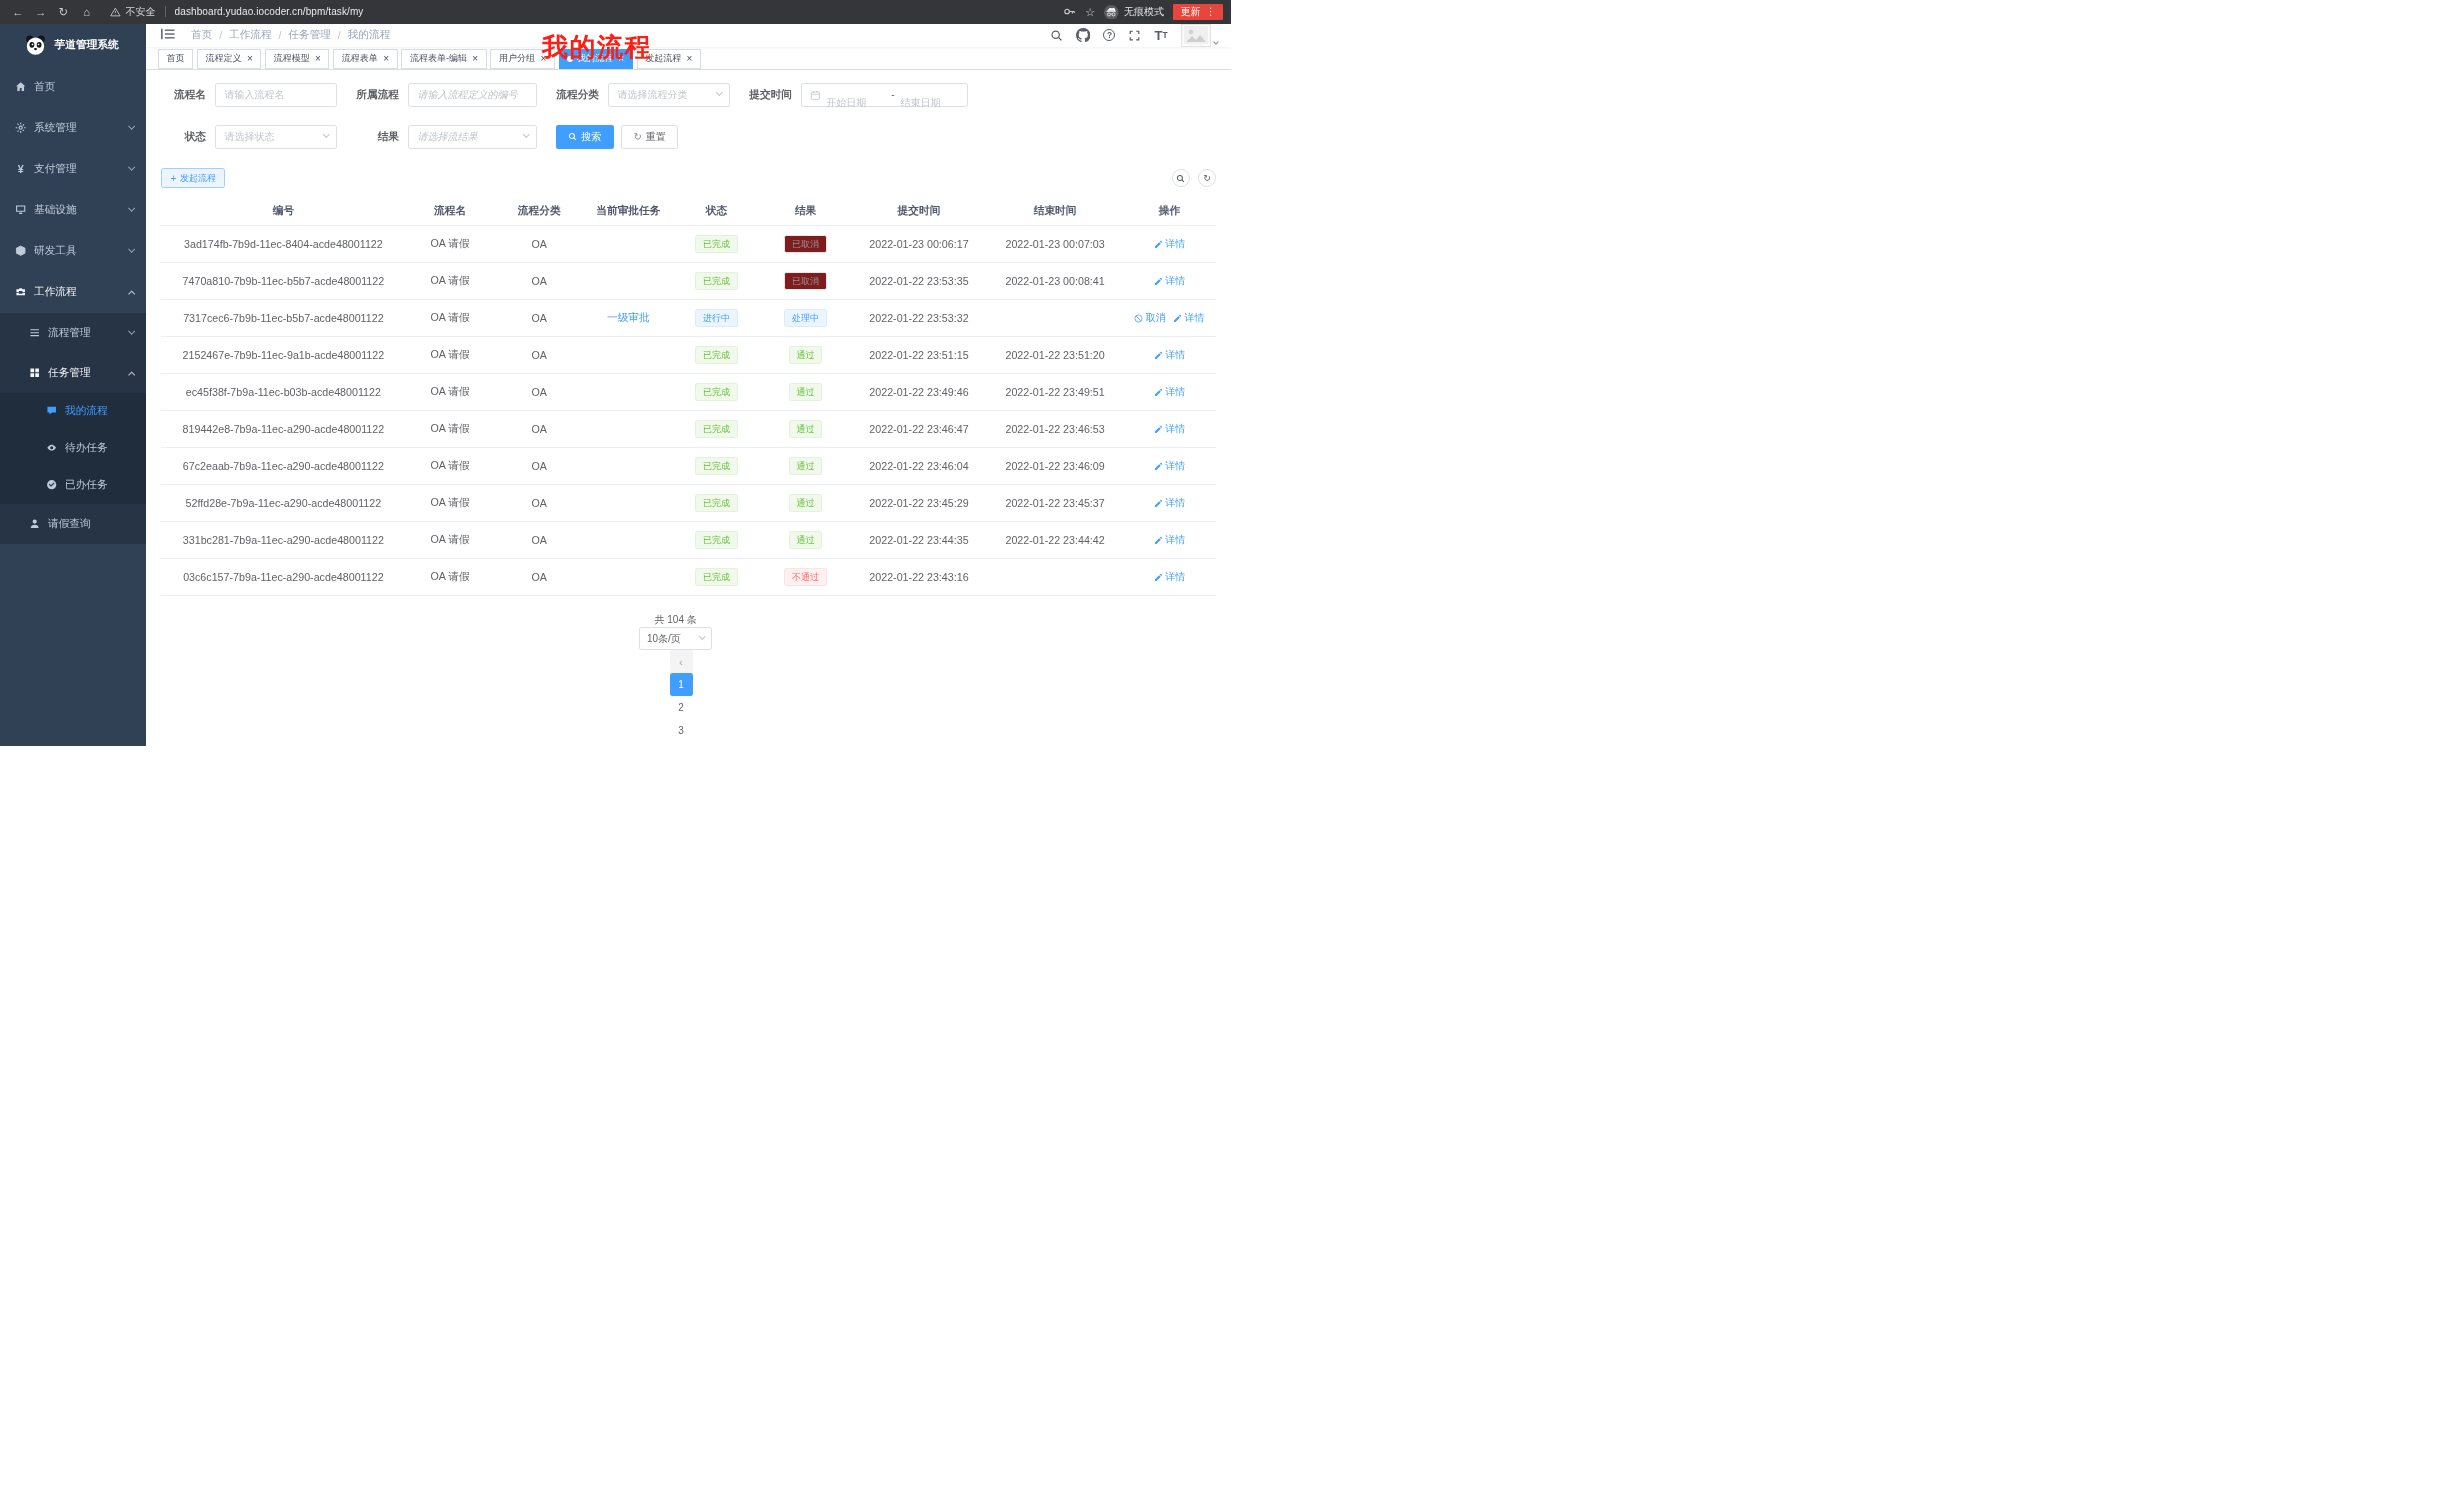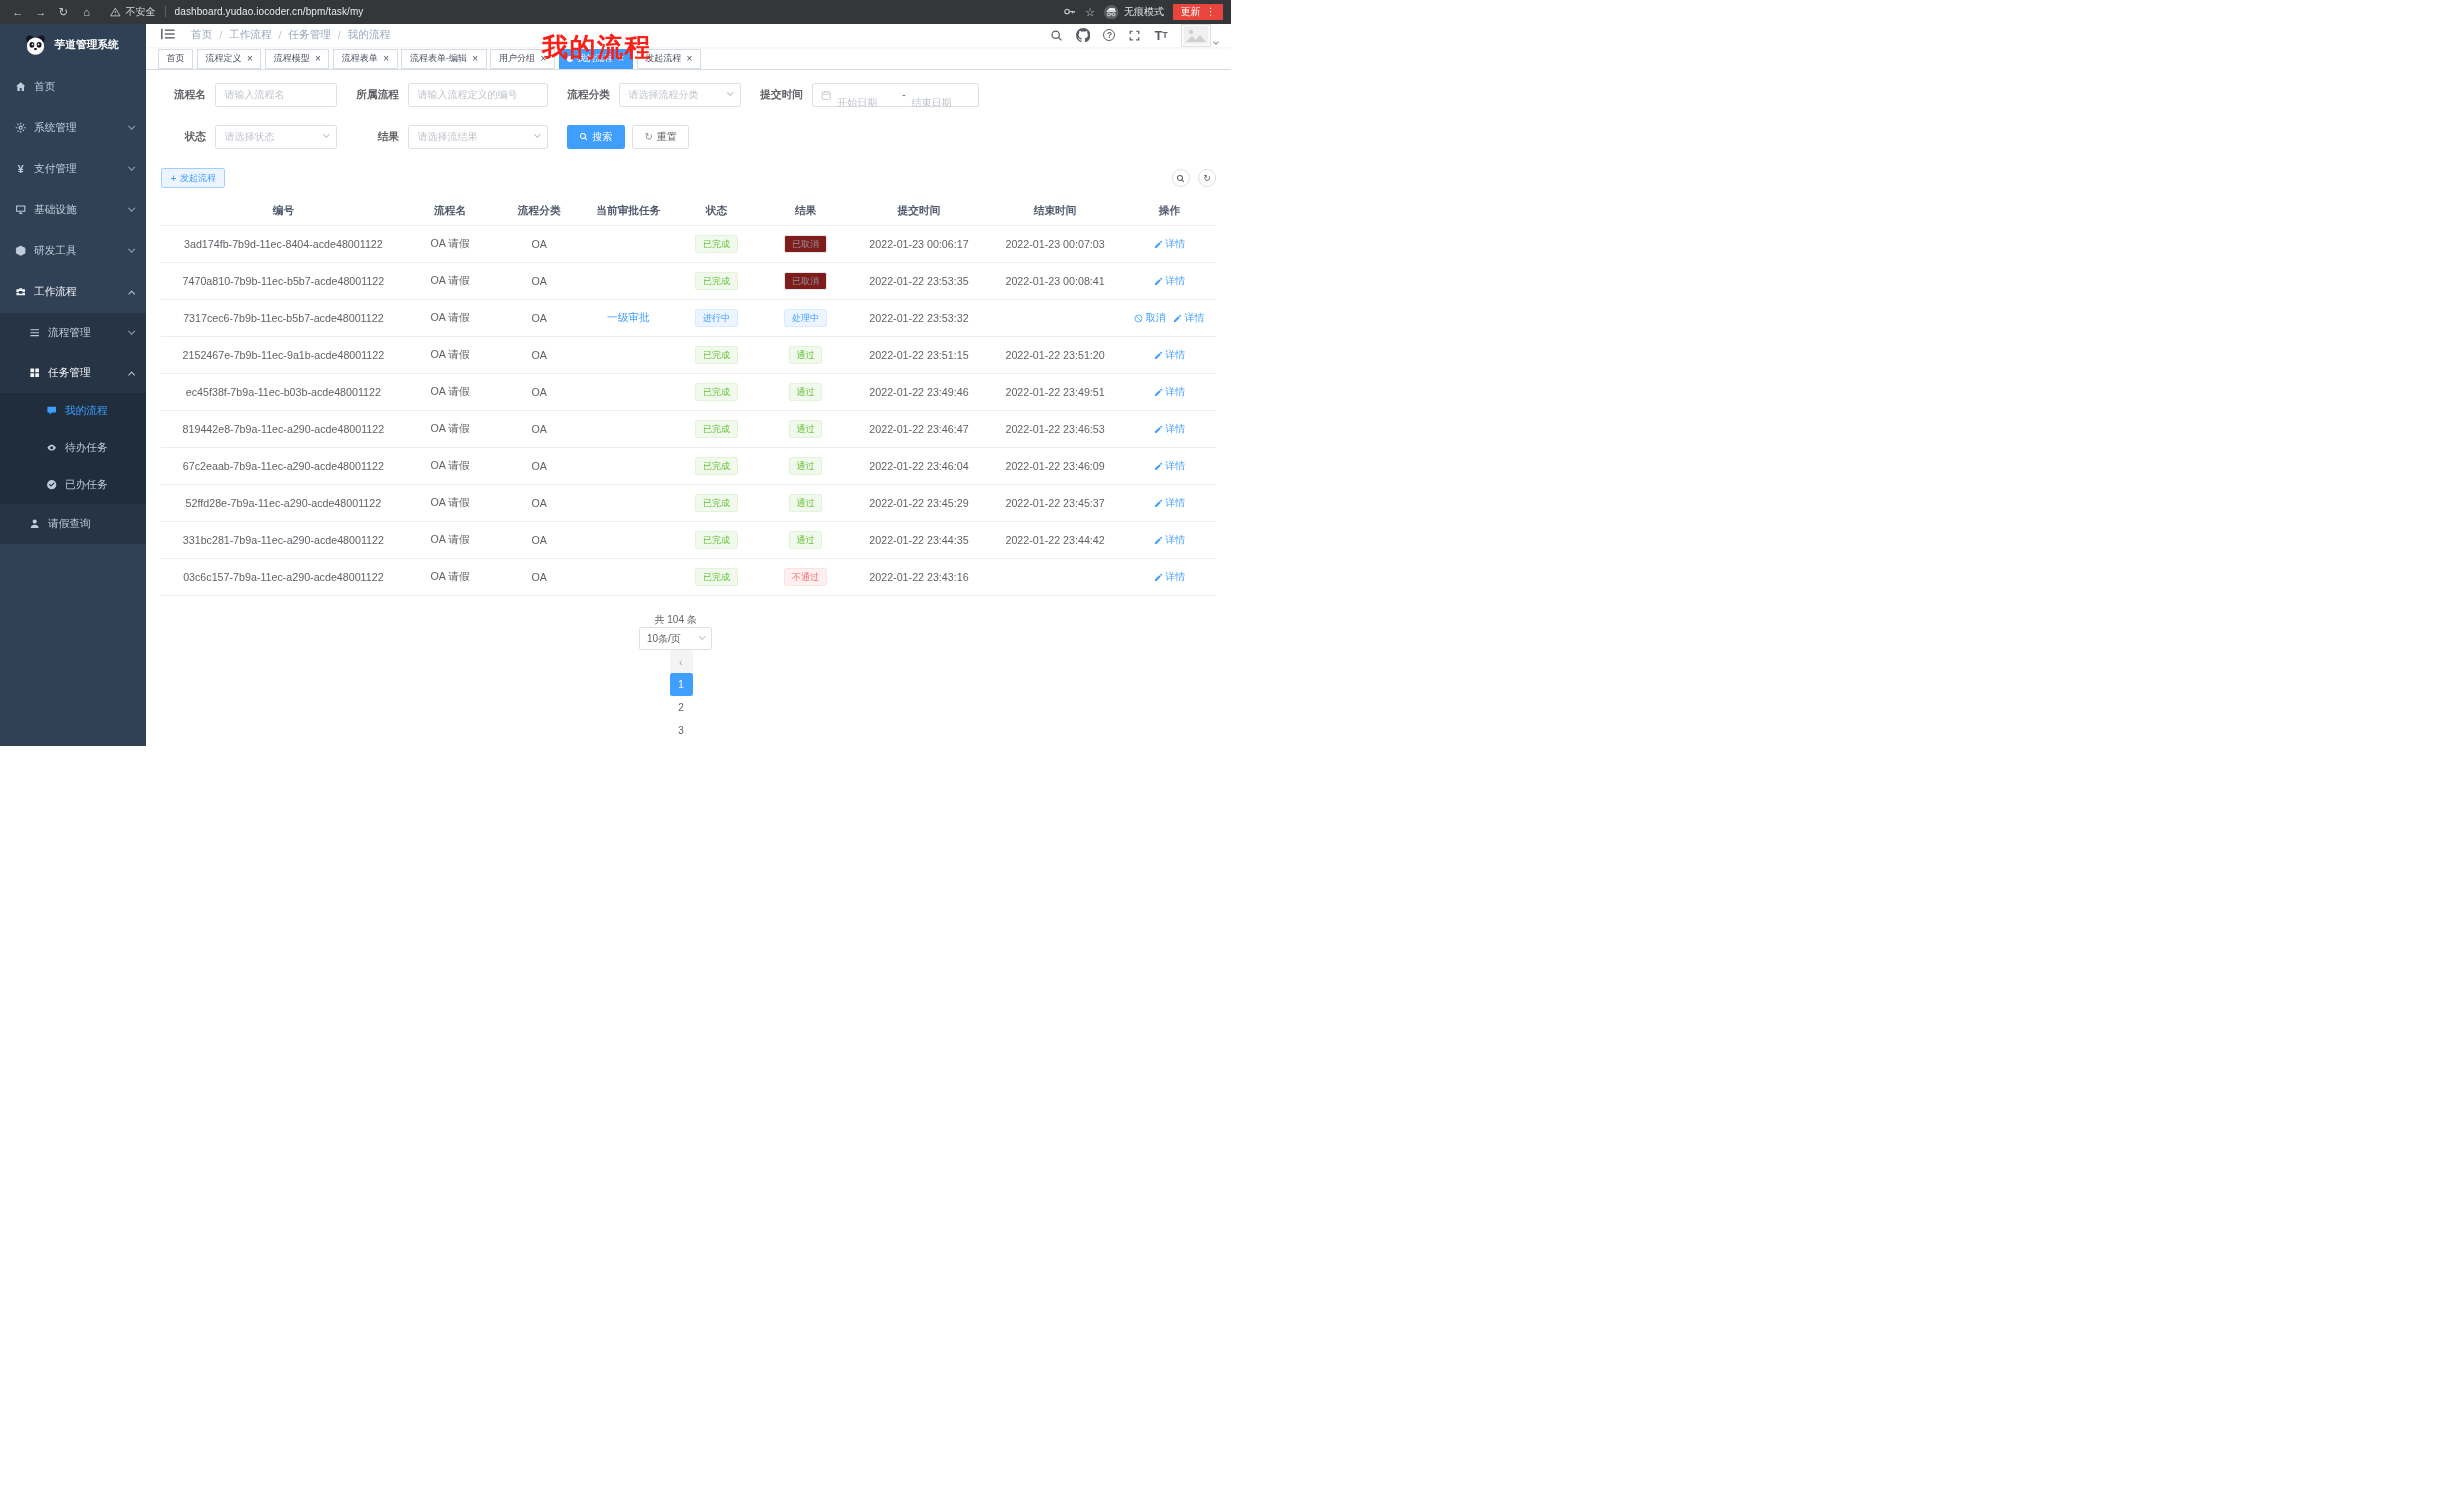--- a/index.html
+++ b/index.html
@@ -78,21 +78,21 @@
   .tab .close { font-size:10px; line-height:1; margin-left:1.5px; cursor:pointer; }
 
   
   .filters { padding:13px 15px 0 25px; }
   .frow { display:flex; align-items:center; margin-bottom:18px; }
   .fitem { display:flex; align-items:center; margin-right:19px; }
   .flabel { font-size:10.7px; color:#606266; font-weight:600; margin-right:9px; text-align:right; white-space:nowrap; }
   .lw46 { width:35px; } .lw56 { width:43px; }
   .inp { height:24px; border:0.8px solid #dcdfe6; border-radius:2.3px; padding:0 8.4px; font-size:10px; color:#606266; outline:none; background:#fff; }
   .inp::placeholder { color:#bfc4cc; }
-  .w160 { width:122px; } .w190 { width:140px; } .w220 { width:167px; }
+  .w160 { width:122px; } .w190 { width:129px;font-style:italic; } .w220 { width:167px; }
   .sel { height:24px; border:0.8px solid #dcdfe6; border-radius:2.3px; padding:0 7.6px 0 8.4px; display:flex; align-items:center; justify-content:space-between; background:#fff; cursor:pointer; }
   .sel .ph { color:#bfc4cc; font-size:10px; }
   .sel .chev { width:4.6px; height:4.6px; color:#c0c4cc; border-width:1.1px; margin-top:-2.3px; }
   .daterange { height:24px; border:0.8px solid #dcdfe6; border-radius:2.3px; display:flex; align-items:center; padding:0 7.6px; gap:6px; background:#fff; cursor:pointer; }
   .daterange svg { width:10.7px; height:10.7px; color:#bfc4cc; }
   .daterange .ph { color:#bfc4cc; font-size:10px; flex:1; text-align:left;margin-top:16px; }
   .daterange .dash { color:#606266; font-size:10px; }
   .btn { height:24px; border-radius:2.3px; font-size:10px; display:inline-flex; align-items:center; justify-content:center; gap:3.8px; cursor:pointer; border:0.8px solid transparent; padding:0 11.4px; }
   .btn-primary { background:#409eff; color:#fff; }
   .btn-primary svg { width:9px; height:9px; }

